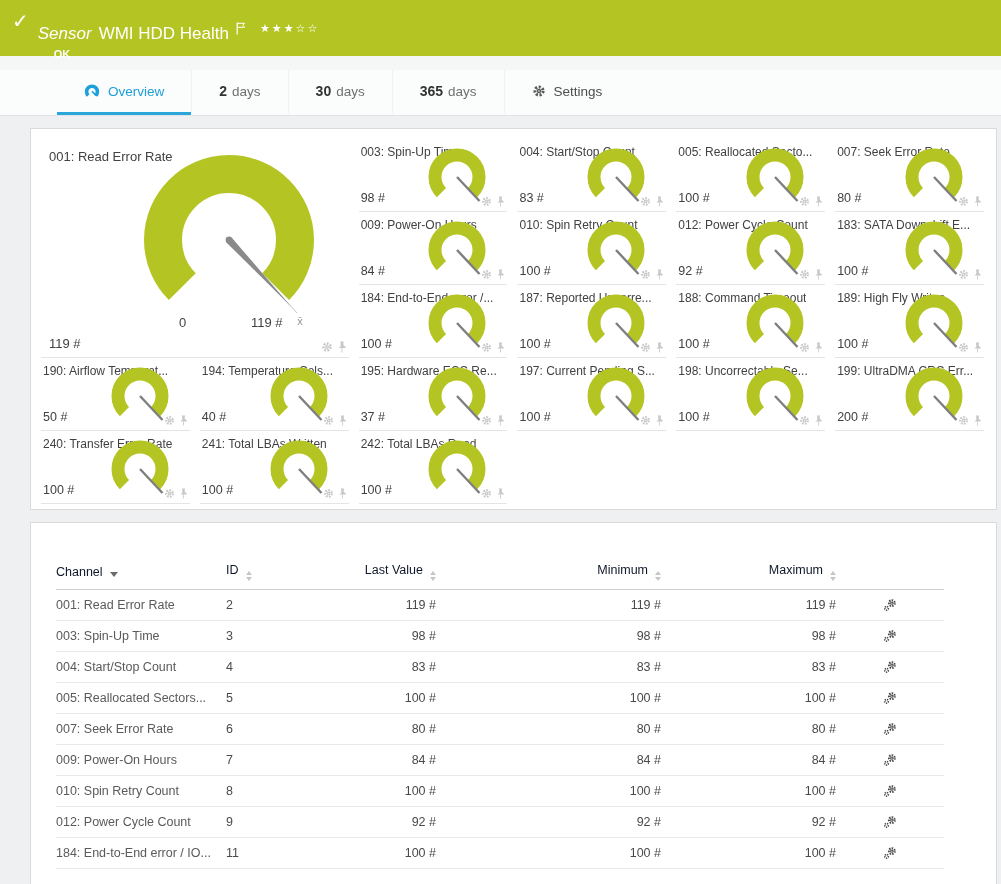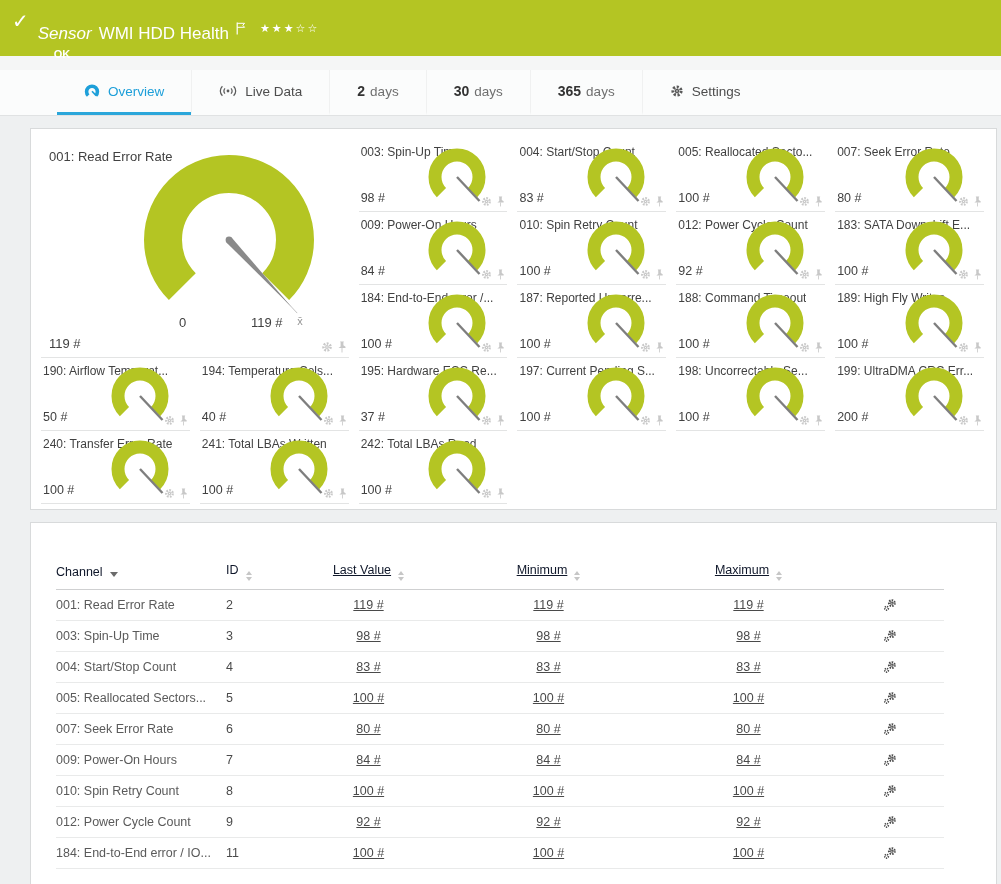--- a/index.html
+++ b/index.html
@@ -41,21 +41,21 @@
   .t-val{position:absolute;bottom:6px;left:2px;font-size:12.5px;color:#414141;}
   .tile-big .t-val{left:8px;font-size:13px;}
   .t-icons{position:absolute;bottom:4px;right:2px;display:flex;align-items:flex-end;gap:4px;color:#c8c8c8;}
   .t-icons svg{cursor:pointer;}
   .scale-min{position:absolute;left:138px;top:176px;font-size:13px;color:#414141;}
   .scale-max{position:absolute;left:210px;top:176px;font-size:13px;color:#414141;}
   
   table{border-collapse:collapse;width:888px;table-layout:fixed;}
   col.w-ch{width:170px} col.w-id{width:75px} col.w-lv{width:135px} col.w-mn{width:225px} col.w-mx{width:175px} col.w-st{width:108px}
   th{font-size:12.5px;color:#0f172a;font-weight:400;text-align:left;padding:6px 0 9px 0;border-bottom:1px solid #cfd0d1;}
-  th.r,td.r{text-align:center;text-decoration:underline;}
+  th.r,td.r{text-align:right;}
   td{font-size:12.5px;color:#4a4a4a;padding:8px 0;border-bottom:1px solid #e9eaea;}
   td.c-ch{color:#5a5a5a;}
   td.c-set svg{margin:0 auto;cursor:pointer;color:#4a4a4a;}
   th.c-set{text-align:center;}
   .sd{display:inline-block;margin-left:7px;border-left:4px solid transparent;border-right:4px solid transparent;border-top:5px solid #6b6b6b;position:relative;top:1px;}
   .sb{display:inline-flex;flex-direction:column;gap:2px;margin-left:7px;position:relative;top:1px;}
   .sb i{display:block;border-left:3.5px solid transparent;border-right:3.5px solid transparent;}
   .sb .up{border-bottom:4px solid #c6c6c6;}
   .sb .dn{border-top:4px solid #c6c6c6;}
 </style>
@@ -117,26 +117,20 @@
   </div>
 </header>
 
 <div class="gapstrip"></div>
 <nav class="tabs">
   <a class="tab active">
     <svg width="16" height="16">
         <use href="#s-gaugetab"></use>
       </svg>
     <span>Overview</span>
-  </a>
-  <a class="tab">
-    <svg width="18" height="14">
-        <use href="#s-broadcast"></use>
-      </svg>
-    <span>Live Data</span>
   </a>
   <a class="tab">
     <b>2</b>
       <span class="daylbl">days</span>
   </a>
   <a class="tab">
     <b>30</b>
       <span class="daylbl">days</span>
   </a>
   <a class="tab">

